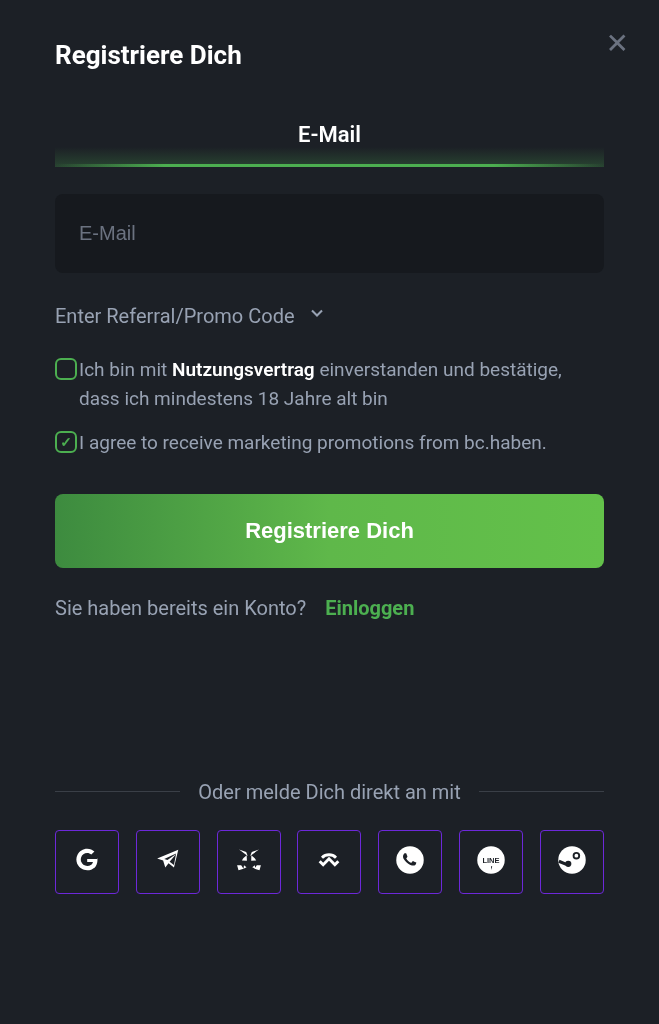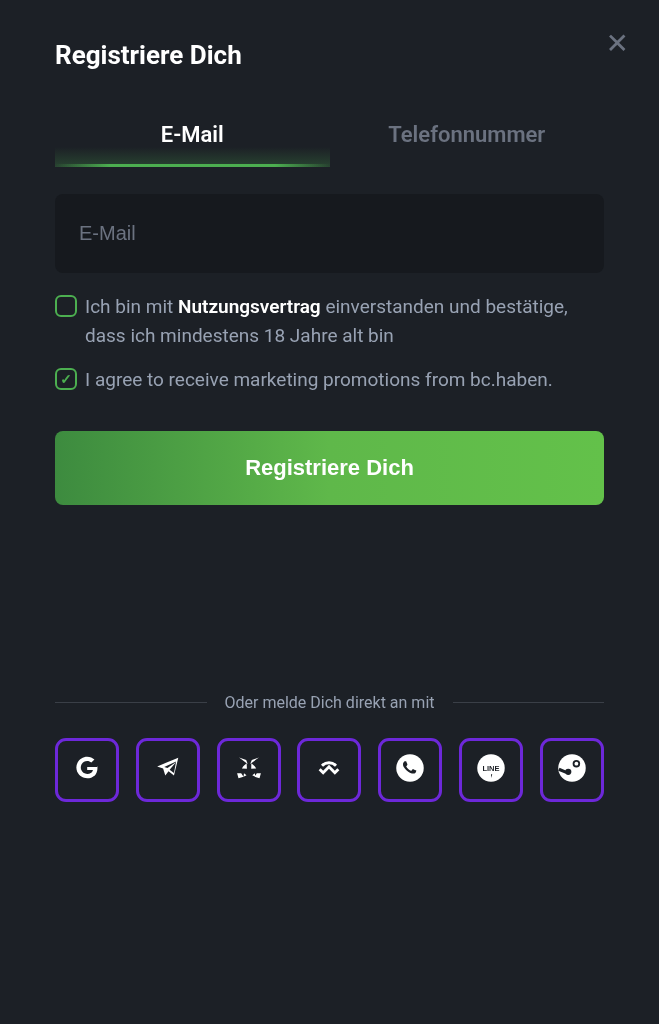--- a/index.html
+++ b/index.html
@@ -101,21 +101,21 @@
       gap: 12px;
       margin-top: 10px;
       margin-bottom: 28px;
       color: #98a2b3;
       font-size: 20px;
       cursor: pointer;
     }
     .checkbox-row {
       display: flex;
       align-items: flex-start;
-      gap: 8px;
+      gap: 2px;
       margin-bottom: 16px;
     }
     .checkbox {
       width: 22px;
       height: 22px;
       min-width: 22px;
       border: 2px solid #4caf50;
       border-radius: 6px;
       display: flex;
       align-items: center;
@@ -168,32 +168,32 @@
       margin-top: 160px;
       margin-bottom: 26px;
     }
     .divider-line {
       flex: 1;
       height: 1px;
       background: #3a3f47;
     }
     .divider-text {
       color: #98a2b3;
-      font-size: 16px;
+      font-size: 20px;
     }
     .social-row {
       display: flex;
       gap: 14px;
       justify-content: space-between;
     }
     .social-btn {
       width: 64px;
       height: 64px;
-      border: 3px solid #6d28d9;
-      border-radius: 11px;
+      border: 1px solid #6d28d9;
+      border-radius: 4px;
       background: transparent;
       display: flex;
       align-items: center;
       justify-content: center;
       cursor: pointer;
       color: #fff;
     }
   </style>
 </head>
 <body>
@@ -202,45 +202,54 @@
   <button class="close-btn">
     <span>✕</span>
   </button>
 
   <h1 class="title">Registriere Dich</h1>
 
   <div class="tabs">
     <div class="tab active">
       <span>E-Mail</span>
     </div>
-    <div class="tab">
-      <span>Telefonnummer</span>
-    </div>
   </div>
 
   <input type="text" class="input-field" placeholder="E-Mail" style="">
 
 
+  <div class="referral-row">
+    <span>Enter Referral/Promo Code</span>
+    <span>
+      <svg width="20" height="20" viewBox="0 0 24 24" fill="none" stroke="currentColor" stroke-width="2.5">
+        <polyline points="6 9 12 15 18 9"></polyline>
+      </svg>
+    </span>
+  </div>
 
   <div class="checkbox-row">
     <div class="checkbox"></div>
     <div class="checkbox-label">
       <span>Ich bin mit </span><strong>Nutzungsvertrag</strong><span> einverstanden und bestätige, dass ich mindestens 18 Jahre alt bin</span>
     </div>
   </div>
 
   <div class="checkbox-row">
     <div class="checkbox checked"></div>
     <div class="checkbox-label">I agree to receive marketing promotions from bc.haben.</div>
   </div>
 
   <button class="register-btn">
     <span>Registriere Dich</span>
   </button>
 
+  <div class="login-row">
+    <span>Sie haben bereits ein Konto?</span>
+    <span class="login-link">Einloggen</span>
+  </div>
 
   <div class="divider-row">
     <div class="divider-line"></div>
     <span class="divider-text">Oder melde Dich direkt an mit</span>
     <div class="divider-line"></div>
   </div>
 
   <div class="social-row">
     <button class="social-btn">
       <span>

